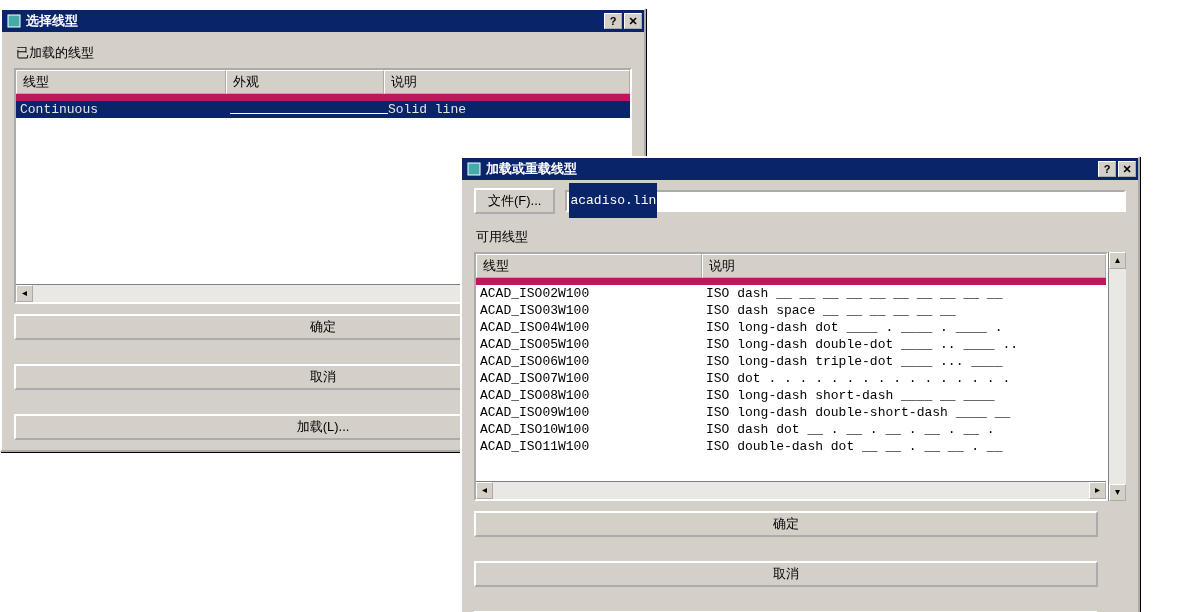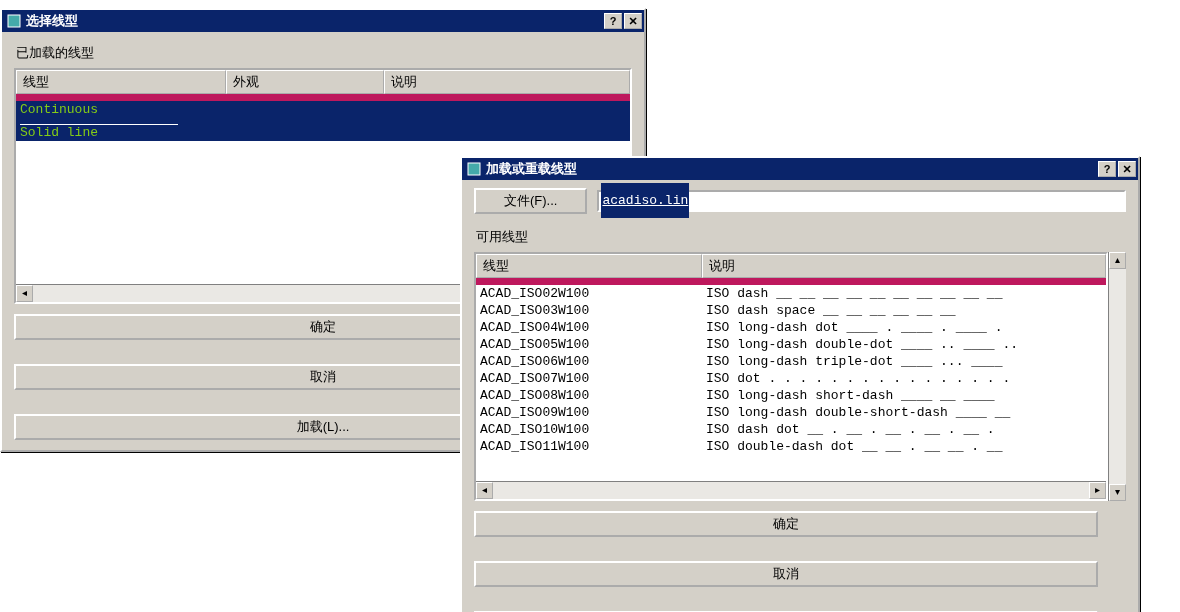--- a/index.html
+++ b/index.html
@@ -80,22 +80,21 @@
     font-family: "Courier New", monospace;
     font-size: 13px;
   }
   .list-row {
     display: flex;
     padding: 1px 4px;
     white-space: nowrap;
   }
   .list-row.sel {
     background: #0a246a;
-    color: #84cc16;
-    flex-direction: column;
+    color: #e5e5e5;
   }
 
   .hscroll {
     height: 18px;
     background: #d4d0c8;
     display: flex;
     border-top: 1px solid #808080;
   }
   .sb-btn {
     width: 17px;
@@ -115,21 +114,21 @@
     display: flex;
     flex-direction: column;
     border-left: 1px solid #808080;
   }
   .sb-track-v { flex: 1; background: repeating-conic-gradient(#d4d0c8 0% 25%, #fff 0% 50%) 0/2px 2px; }
 
   .btnrow { display: flex; justify-content: center; gap: 24px; margin-top: 10px; flex-direction: column; }
   .win-btn {
     min-width: 96px;
     height: 26px;
-    padding: 0 28px;
+    padding: 0 12px;
     background: #d4d0c8;
     border: 2px outset #fff;
     font-size: 13px;
     font-family: inherit;
     cursor: default;
   }
 
   
   #dlg1 { left: 0; top: 8px; width: 646px; }
   #dlg1 .list-frame { height: 236px; display:flex; flex-direction:column;}
@@ -143,21 +142,21 @@
   #dlg1 .list-body { flex:1;}
 
   
   #dlg2 { left: 460px; top: 156px; width: 680px; }
   #dlg2 .file-row { display:flex; align-items:center; gap:10px; margin-bottom:14px;}
   #dlg2 .file-display {
     flex:1; height:22px; border:2px inset #fff; background:#fff; padding:1px 2px;
     font-family:"Courier New",monospace;
   }
   #dlg2 .file-display span{
-    background:#0a246a; color:#fff; padding:10px 1px;text-decoration:underline;
+    background:#0a246a; color:#fff; padding:10px 1px;
   }
   #dlg2 .list-wrap { display:flex; }
   #dlg2 .list-frame { flex:1; }
   #dlg2 .col1 { width: 226px; }
   #dlg2 .col2 { flex:1; }
   #dlg2 .list-row .c1 { width: 226px; }
   #dlg2 .list-row .c2 { flex:1; }
   #dlg2 .list-body{ height: 196px; overflow:hidden;}
   #dlg2 .btnrow { justify-content: flex-end; padding-right:28px; }
 </style>

